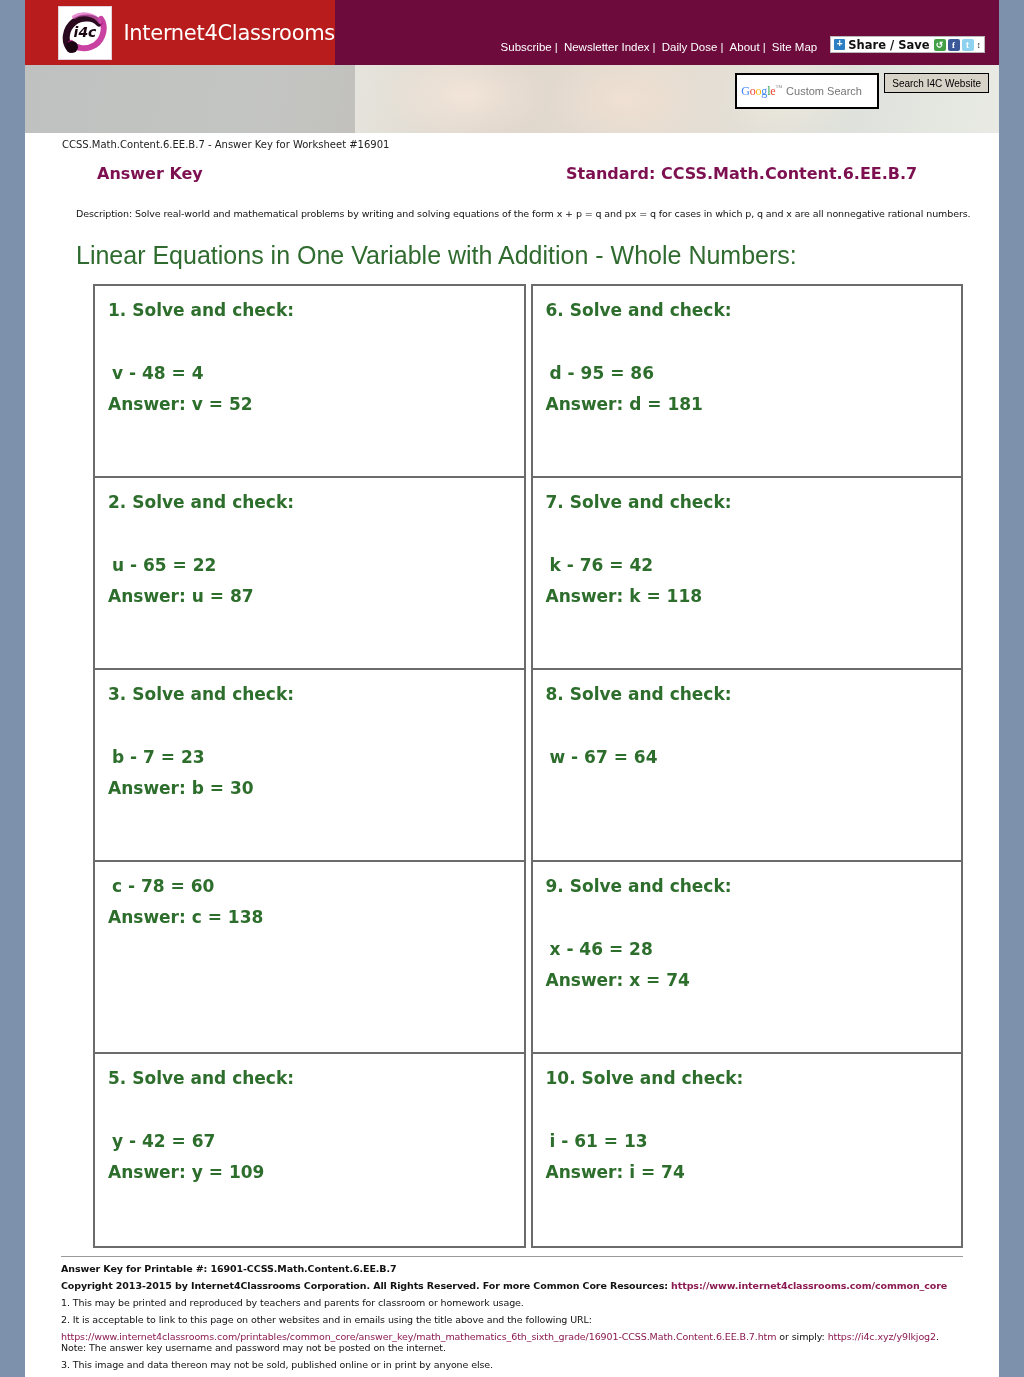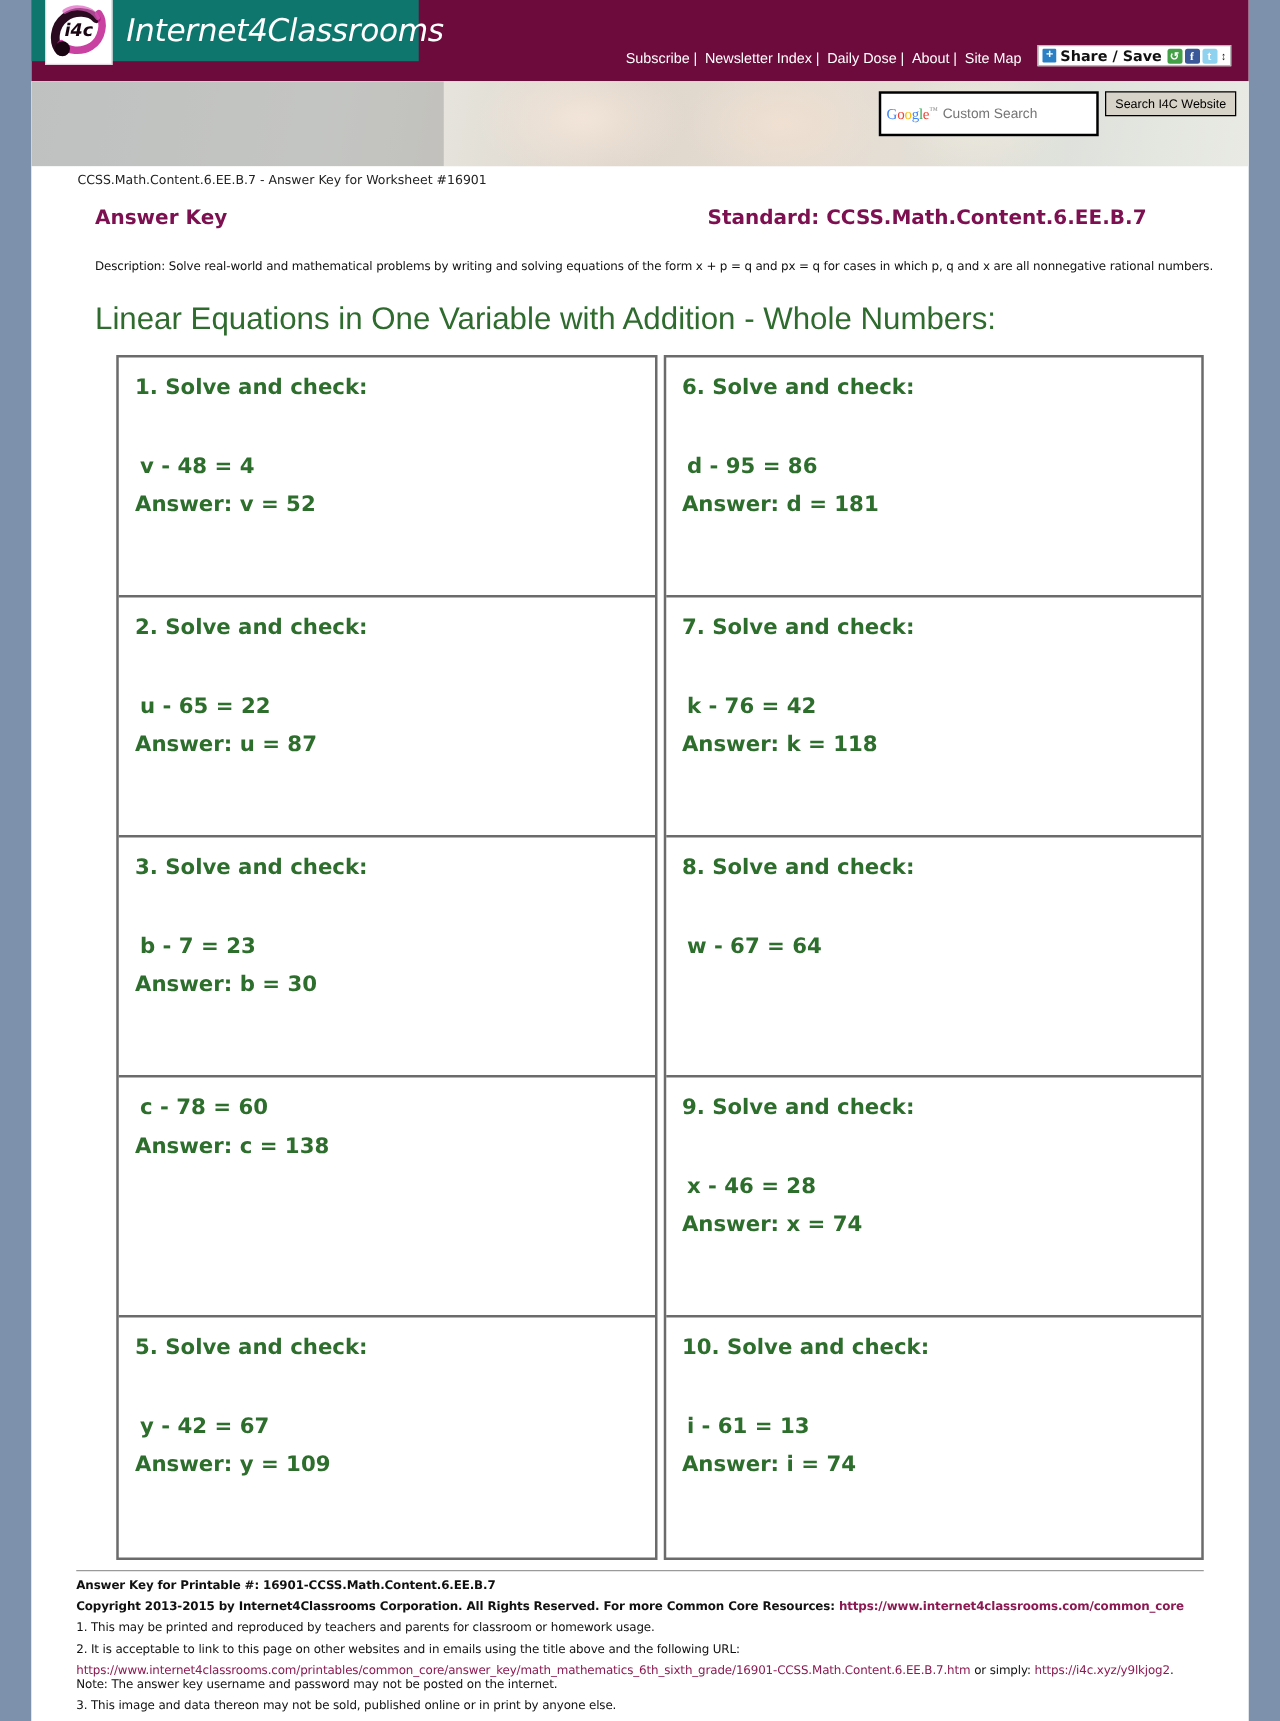--- a/index.html
+++ b/index.html
@@ -27,46 +27,46 @@
     position: relative;
     height: 65px;
     background: #6d0b3c;
     overflow: hidden;
   }
   .logo-block {
     position: absolute;
     left: 0;
     top: 0;
     width: 310px;
-    height: 49px;
-    background: #0f766e;
+    height: 65px;
+    background: #b91c1c;
     display: flex;
     align-items: center;
+    justify-content: flex-end;
   }
   .logo-badge {
     width: 52px;
     height: 52px;
     margin-left: 11px;
     background: #ffffff;
     border: 1px solid #e3d2dc;
     position: relative;
     overflow: hidden;
     flex: none;
   }
   .logo-swirl {
     position: absolute;
     left: 3px;
     top: 2px;
     width: 46px;
     height: 48px;
   }
   .logo-word {
     color: #ffffff;
-    font-size: 25px;
-    font-style: italic;
+    font-size: 21px;
     font-family: "DejaVu Sans", sans-serif;
     margin-left: 11px;
     letter-spacing: -0.3px;
     white-space: nowrap;
   }
   .topnav {
     position: absolute;
     right: 0;
     top: 0;
     height: 65px;
@@ -160,21 +160,21 @@
   }
   .searchbox {
     position: absolute;
     right: 10px;
     top: 8px;
     display: flex;
     align-items: stretch;
     height: 20px;
   }
   .search-input {
-    width: 176px;
+    width: 144px;
     border: 2px solid #000000;
     background: #ffffff;
     font-size: 11px;
     padding: 16px 4px;
     display: flex;
     align-items: center;
     box-sizing: border-box;
     color: #777777;
   }
   .g-logo { font-family: "Liberation Serif", serif; font-size: 12px; letter-spacing: -0.2px; }
@@ -201,21 +201,21 @@
     margin: 6px 0 0 24px;
     font-family: "DejaVu Sans", sans-serif;
   }
   .keyrow {
     position: relative;
     height: 26px;
     margin-top: 14px;
   }
   .answer-key-label {
     position: absolute;
-    left: 38px;
+    left: 59px;
     top: 0;
     font-size: 16px;
     font-weight: bold;
     color: #7d1050;
     font-family: "DejaVu Sans", sans-serif;
   }
   .standard-label {
     position: absolute;
     left: 528px;
     top: 0;

